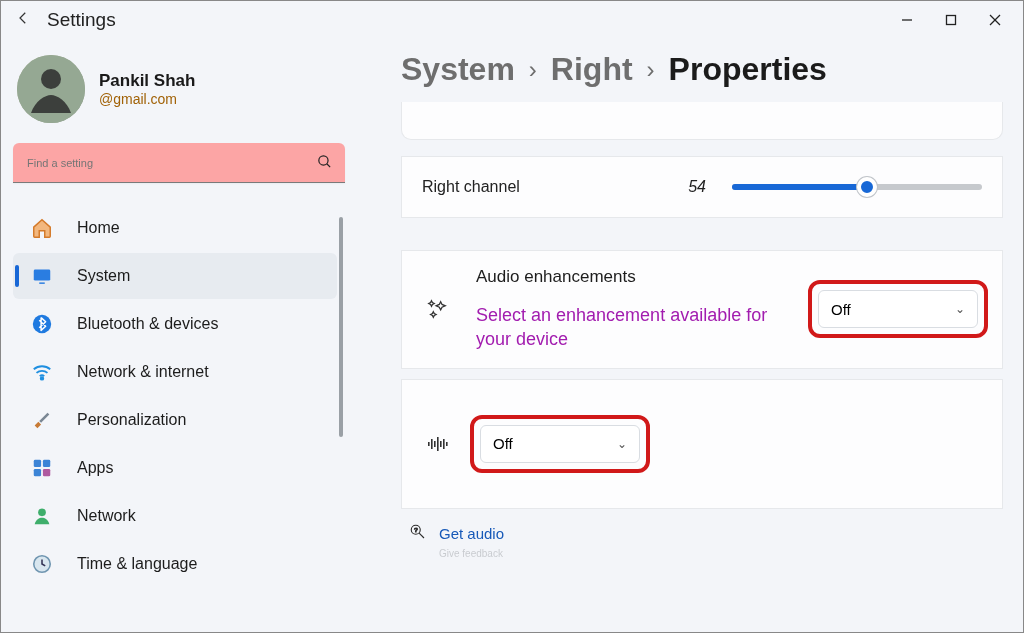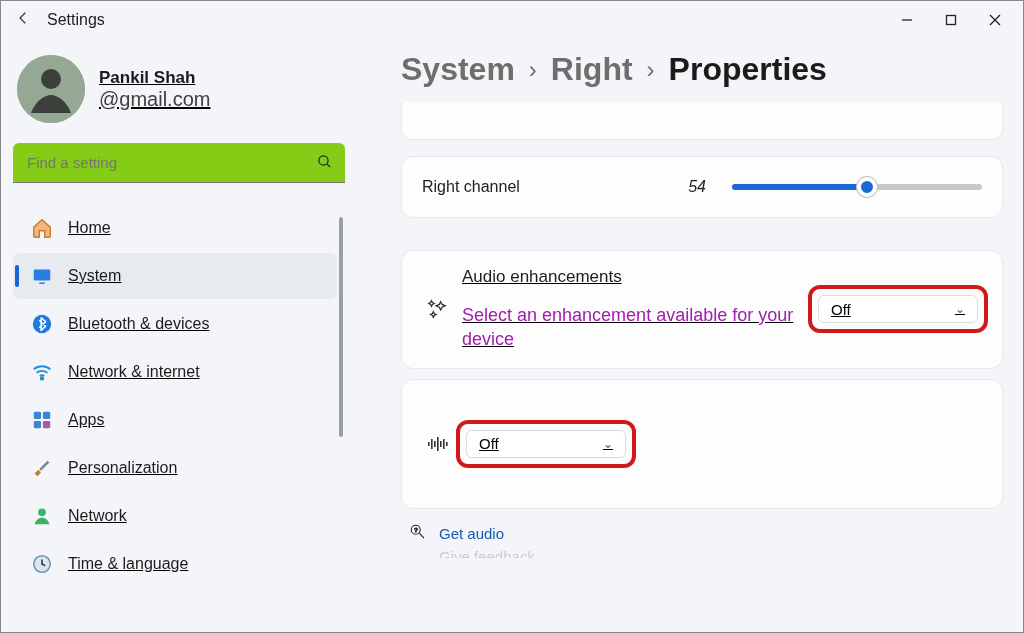--- a/index.html
+++ b/index.html
@@ -1,75 +1,75 @@
 <!DOCTYPE html>
 <html><head>
 <meta charset="utf-8">
 <style>
   * { box-sizing: border-box; margin: 0; padding: 0; font-family: "Segoe UI", Tahoma, Geneva, Verdana, sans-serif; }
   body { width: 1024px; height: 633px; background: #f3f5f9; overflow: hidden; border: 1px solid #888; position: relative; }
 
   
   .titlebar { display: flex; align-items: center; height: 38px; padding: 0 6px; }
   .titlebar .back { width: 32px; text-align: center; font-size: 16px; color: #333; cursor: pointer; }
-  .titlebar .title { font-size: 16px; color: #222; margin-left: 8px; }
+  .titlebar .title { font-size: 19px; color: #222; margin-left: 8px; }
   .titlebar .spacer { flex: 1; }
   .titlebar .winbtn { width: 44px; height: 30px; display: flex; align-items: center; justify-content: center; font-size: 12px; cursor: pointer; }
 
   .content { display: flex; height: calc(633px - 38px); }
 
   
-  .sidebar { width: 360px; padding: 10px 8px 4px 12px; display: flex; flex-direction: column; text-decoration: underline; }
+  .sidebar { width: 360px; padding: 10px 8px 4px 12px; display: flex; flex-direction: column; }
   .profile { display: flex; align-items: center; gap: 14px; padding: 6px 8px 14px 4px; }
   .avatar { width: 68px; height: 68px; border-radius: 50%; background: radial-gradient(circle at 30% 30%, #c0c5a6, #7a8b7a); display: flex; align-items: center; justify-content: center; font-size: 28px; }
   .profile .name { font-size: 17px; font-weight: 600; color: #1a1a1a; }
-  .profile .email { font-size: 20px; color: #404040; }
+  .profile .email { font-size: 14px; color: #a16207; }
 
   .search { margin: 6px 8px 12px 0; position: relative; }
-  .search input { width: 100%; height: 40px; border: none; border-bottom: 1.5px solid #7a7a7a; background: #84cc16; border-radius: 6px 6px 0 0; padding: 0 40px 0 14px; font-size: 15px; outline: none; box-shadow: 0 1px 2px rgba(0,0,0,.04); }
+  .search input { width: 100%; height: 40px; border: none; border-bottom: 1.5px solid #7a7a7a; background: #fca5a5; border-radius: 6px 6px 0 0; padding: 0 40px 0 14px; font-size: 11px; outline: none; box-shadow: 0 1px 2px rgba(0,0,0,.04); }
   .search .icon { position: absolute; right: 12px; top: 10px; font-size: 16px; color: #333; }
 
   .navwrap { position: relative; flex: 1; overflow: hidden; margin-top: 10px; }
   .navscroll { position: absolute; right: 10px; top: 12px; width: 4px; height: 220px; background: #9aa0a6; border-radius: 2px; }
   .nav { display: flex; flex-direction: column; gap: 2px; padding-right: 16px; }
-  .nav-item { display: flex; align-items: center; gap: 15px; height: 46px; padding: 0 14px 0 18px; border-radius: 6px; cursor: pointer; font-size: 16px; color: #1c1c1c; position: relative; }
+  .nav-item { display: flex; align-items: center; gap: 24px; height: 46px; padding: 0 14px 0 18px; border-radius: 6px; cursor: pointer; font-size: 16px; color: #1c1c1c; position: relative; }
   .nav-item.active { background: #e7ebf0; }
   .nav-item.active::before { content: ""; position: absolute; left: 2px; top: 12px; bottom: 12px; width: 4px; background: #1867d6; border-radius: 2px; }
   .nav-icon { width: 22px; height: 22px; display: inline-flex; align-items: center; justify-content: center; }
   .nav-icon svg { width: 22px; height: 22px; }
 
   
   .main { flex: 1; padding: 12px 20px 0 40px; overflow: hidden; }
   .breadcrumb { display: flex; align-items: center; gap: 14px; font-size: 32px; font-weight: 600; color: #6e6e6e; margin-bottom: 14px; }
   .breadcrumb .chev { font-size: 24px; color: #6e6e6e; font-weight: 400; }
   .breadcrumb .current { color: #1b1b1b; }
   .breadcrumb span[data-interactable="true"] { cursor: pointer; }
 
-  .card { background: #fdfdfe; border: 1px solid #e6e8eb; border-radius: 12px; padding: 16px 20px; margin-bottom: 10px; box-shadow: 0 0 0 rgba(0,0,0,0); }
+  .card { background: #fdfdfe; border: 1px solid #e6e8eb; border-radius: 0; padding: 16px 20px; margin-bottom: 10px; box-shadow: 0 0 0 rgba(0,0,0,0); }
   .card.channel { display: flex; align-items: center; gap: 18px; height: 62px; }
   .card.channel .label { font-size: 16px; color: #222; width: 220px; }
   .card.channel .value { font-size: 16px; color: #222; margin-left: auto; margin-right: 8px; font-style: italic; }
   .slider { position: relative; width: 250px; height: 6px; background: #c6c9cd; border-radius: 3px; }
   .slider .fill { position: absolute; left: 0; top: 0; bottom: 0; background: #1868d6; border-radius: 3px; }
   .slider .thumb { position: absolute; top: 50%; width: 20px; height: 20px; background: #1868d6; border: 4px solid #fff; box-shadow: 0 0 0 1px #c0c4c9; border-radius: 50%; transform: translate(-50%, -50%); }
   .card.stubtop { height: 38px; padding: 0; margin-bottom: 16px; border-top: none; border-radius: 0 0 10px 10px; }
 
-  .card.row { display: flex; align-items: center; gap: 10px; min-height: 78px; text-decoration: underline; }
+  .card.row { display: flex; align-items: center; gap: 24px; min-height: 78px; }
   .row .lefticon { width: 30px; display: flex; align-items: center; justify-content: center; color: #333; }
   .row .texts { flex: 1; }
   .row .texts .t1 { font-size: 17px; color: #1d1d1d; }
   .row .texts .t2 { font-size: 18px; color: #a21caf; line-height: 1.35; margin-top: 16px; }
   .row .link { font-size: 14.5px; color: #1457b9; font-weight: 600; cursor: pointer; margin-top: 4px; display: inline-block; }
-  .dropdown { width: 160px; height: 28px; border: 1px solid #d9dde2; border-radius: 6px; background: #fff; display: flex; align-items: center; justify-content: space-between; padding: 6px 12px; font-size: 15px; cursor: pointer; text-align: center; }
+  .dropdown { width: 160px; height: 38px; border: 1px solid #d9dde2; border-radius: 6px; background: #fff; display: flex; align-items: center; justify-content: space-between; padding: 6px 12px; font-size: 15px; cursor: pointer; text-align: center; }
   .dropdown .chev { font-size: 12px; color: #555; }
   .highlighted { outline: 4px solid #d11919; outline-offset: 2px; border-radius: 6px; padding: 4px; }
 
   .helprow { display: flex; align-items: center; gap: 12px; font-size: 15px; color: #1759b8; margin: 14px 0 4px 8px; cursor: pointer; }
   .helprow .icon { color: #2b2b2b; }
-  .muted { color: #7a7e83; font-size: 15px; margin-left: 38px; }
+  .muted { color: #7a7e83; font-size: 10px; margin-left: 38px; }
 </style>
 </head>
 <body>
 
 <div class="titlebar" data-interactable="false">
   <div class="back" data-interactable="true">
     <svg width="18" height="18" viewBox="0 0 24 24" fill="none" stroke="#333" stroke-width="1.6">
         <path d="M15 5l-7 7 7 7"></path>
       </svg>
   </div>
@@ -160,37 +160,37 @@
                 <path d="M9.5 16.5a4 4 0 0 1 5 0"></path>
                 <circle cx="12" cy="19" r="1.4" fill="#1f8fe0"></circle>
               </svg>
             </span>
           <span data-interactable="false">Network &amp; internet</span>
         </div>
 
         <div class="nav-item" data-interactable="true">
           <span class="nav-icon" data-interactable="false">
               <svg viewBox="0 0 24 24">
+                <path d="M4 18l3 3 4-4-3-3z" fill="#c77a36"></path>
+                <path d="M9 13l9-9 2 2-9 9z" fill="#7a8794"></path>
+              </svg>
+            </span>
+          <span data-interactable="false">Personalization</span>
+        </div>
+
+        <div class="nav-item" data-interactable="true">
+          <span class="nav-icon" data-interactable="false">
+              <svg viewBox="0 0 24 24">
                 <rect x="3" y="3" width="8" height="8" rx="1.5" fill="#3c84d6"></rect>
                 <rect x="13" y="3" width="8" height="8" rx="1.5" fill="#3c84d6"></rect>
                 <rect x="3" y="13" width="8" height="8" rx="1.5" fill="#3c84d6"></rect>
                 <rect x="13" y="13" width="8" height="8" rx="1.5" fill="#af5aa0"></rect>
               </svg>
             </span>
           <span data-interactable="false">Apps</span>
-        </div>
-
-        <div class="nav-item" data-interactable="true">
-          <span class="nav-icon" data-interactable="false">
-              <svg viewBox="0 0 24 24">
-                <path d="M4 18l3 3 4-4-3-3z" fill="#c77a36"></path>
-                <path d="M9 13l9-9 2 2-9 9z" fill="#7a8794"></path>
-              </svg>
-            </span>
-          <span data-interactable="false">Personalization</span>
         </div>
 
         <div class="nav-item" data-interactable="true">
           <span class="nav-icon" data-interactable="false">
               <svg viewBox="0 0 24 24" fill="#3eae6b">
                 <circle cx="12" cy="8" r="4.2"></circle>
                 <path d="M4 21c1.3-5 5-7 8-7s6.7 2 8 7z"></path>
               </svg>
             </span>
           <span data-interactable="false">Network</span>

